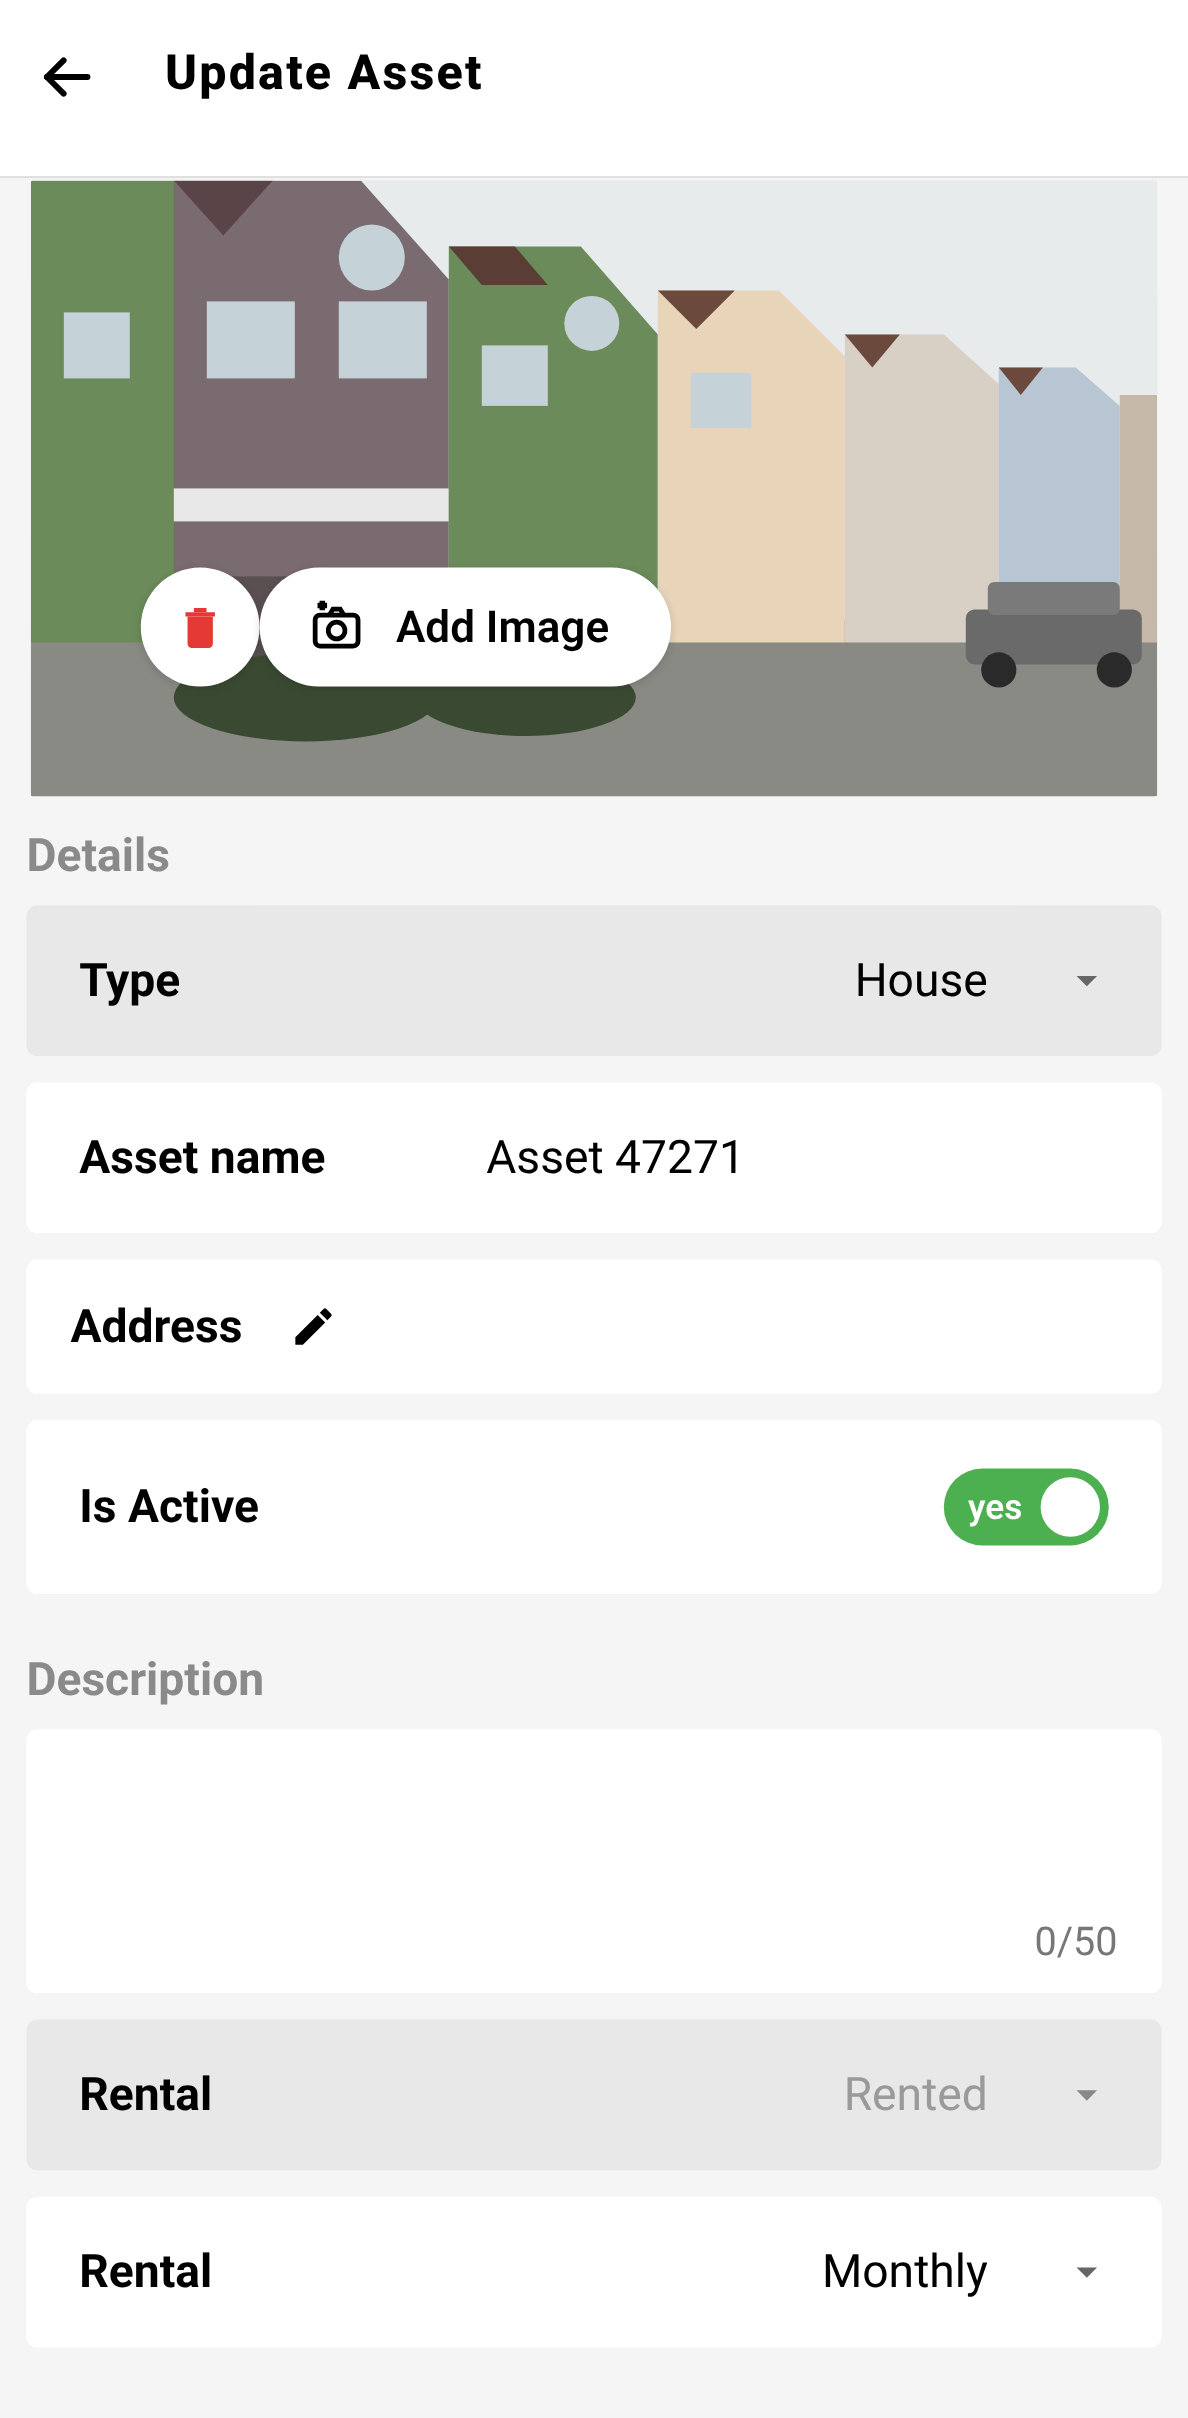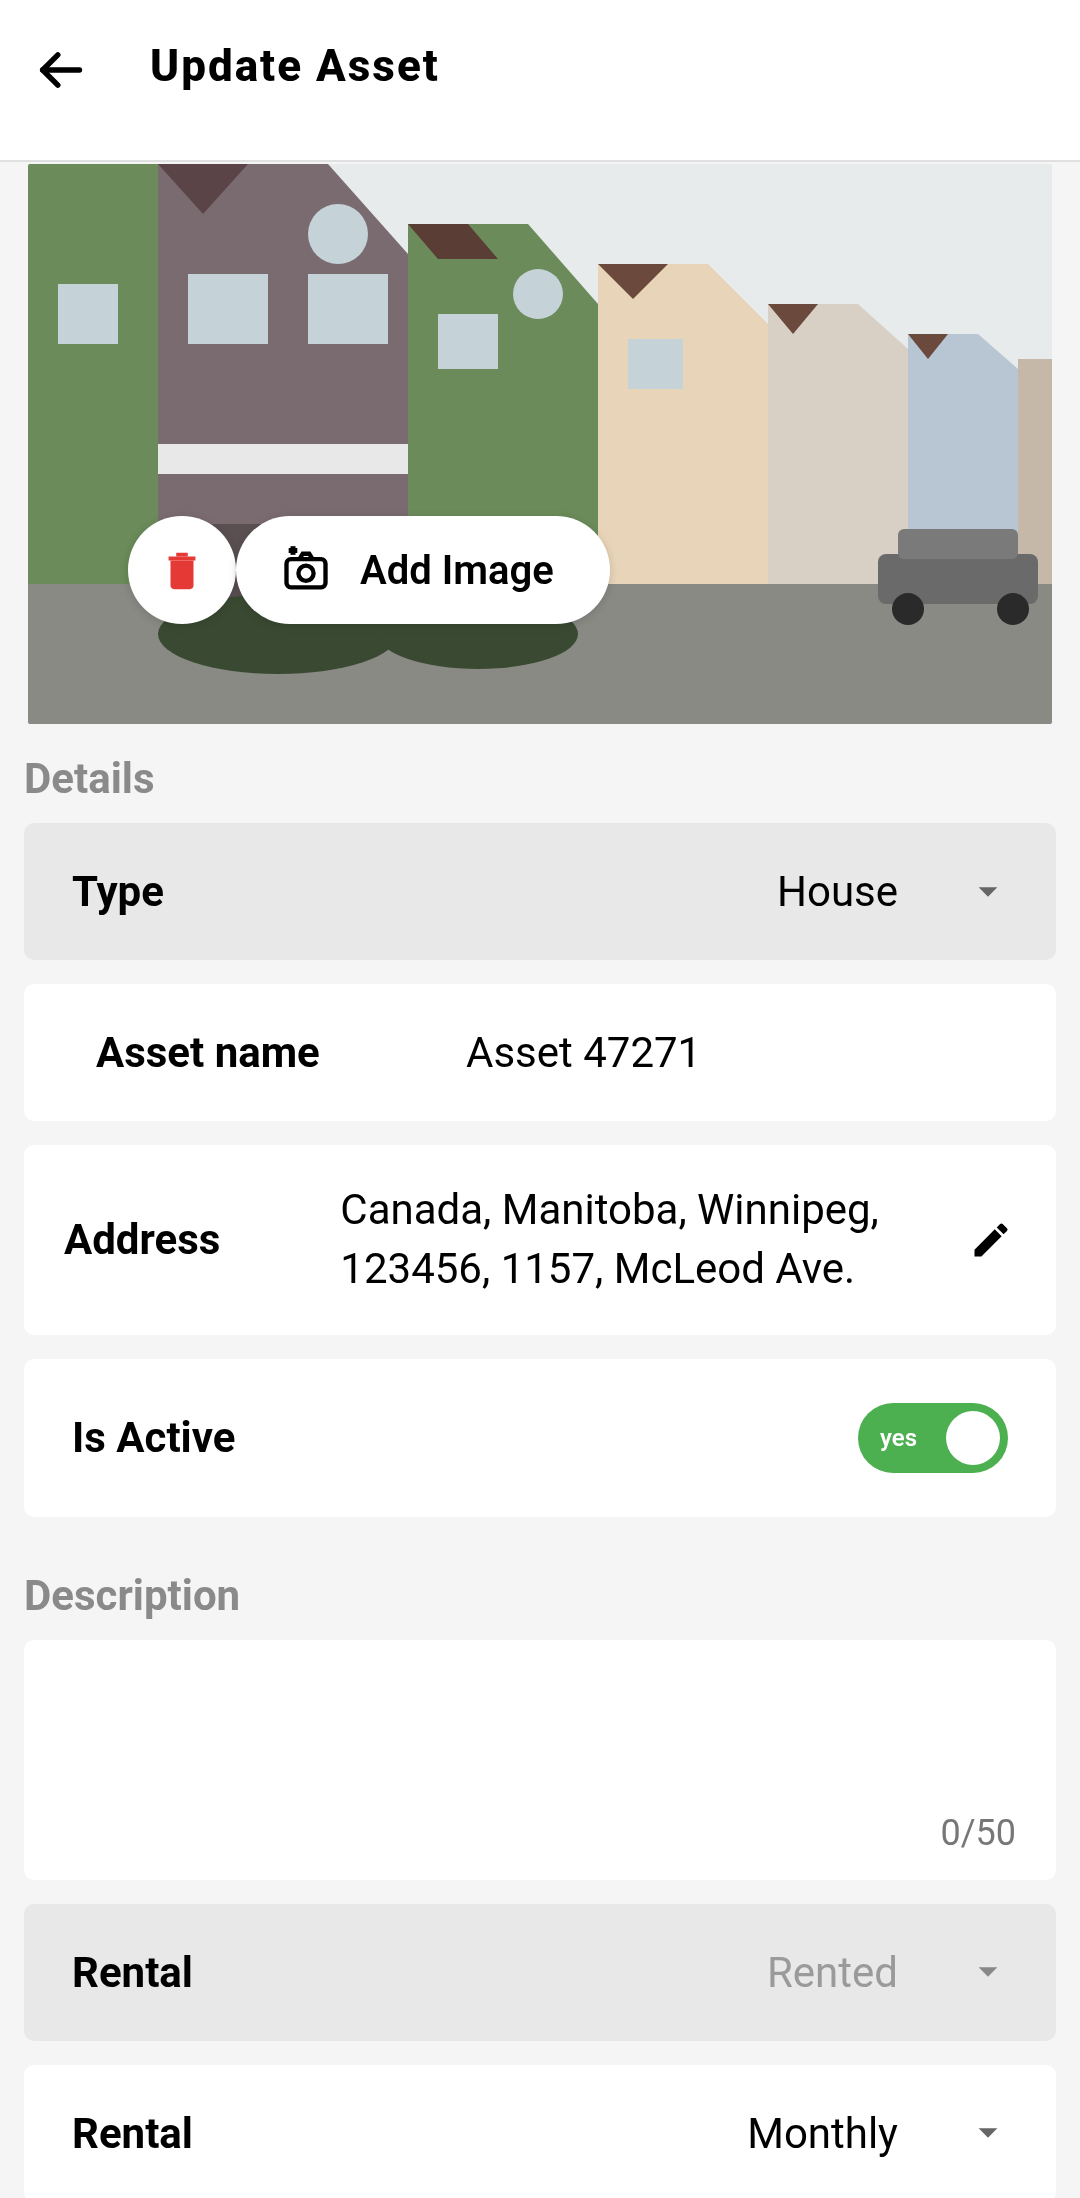--- a/index.html
+++ b/index.html
@@ -142,21 +142,21 @@
       background: #4caf50;
       border-radius: 35px;
       position: relative;
       cursor: pointer;
       display: flex;
       align-items: center;
       margin-left: auto;
     }
     .toggle-text {
       color: #fff;
-      font-size: 24px;
+      font-size: 32px;
       font-weight: 600;
       margin-left: 22px;
     }
     .toggle-knob {
       width: 54px;
       height: 54px;
       background: #fff;
       border-radius: 50%;
       position: absolute;
       right: 8px;
@@ -178,21 +178,20 @@
       position: absolute;
       bottom: 26px;
       right: 40px;
       font-size: 36px;
       color: #777;
     }
     .asset-name-row {
       display: flex;
       align-items: flex-end;
       width: 100%;
-      margin-left: 24px;
     }
     .asset-name-label {
       font-size: 42px;
       font-weight: 700;
       color: #000;
       width: 370px;
     }
     .asset-name-value {
       font-size: 42px;
       color: #000;
@@ -288,21 +287,20 @@
 
 <div class="card">
   <div class="asset-name-row">
     <div class="asset-name-label">Asset name</div>
     <div class="asset-name-value">Asset 47271</div>
   </div>
 </div>
 
 <div class="card" style="padding: 36px 40px;">
   <div class="card-label">Address</div>
-  <div class="address-text">Canada, Manitoba, Winnipeg, 123456, 1157, McLeod Ave.</div>
   <div class="edit-btn">
     <svg width="44" height="44" viewBox="0 0 24 24" fill="#000">
       <path d="M3 17.25V21h3.75L17.81 9.94l-3.75-3.75L3 17.25zM20.71 7.04a1 1 0 000-1.41l-2.34-2.34a1 1 0 00-1.41 0l-1.83 1.83 3.75 3.75 1.83-1.83z"></path>
     </svg>
   </div>
 </div>
 
 <div class="card">
   <div class="card-label">Is Active</div>
   <div class="toggle">

